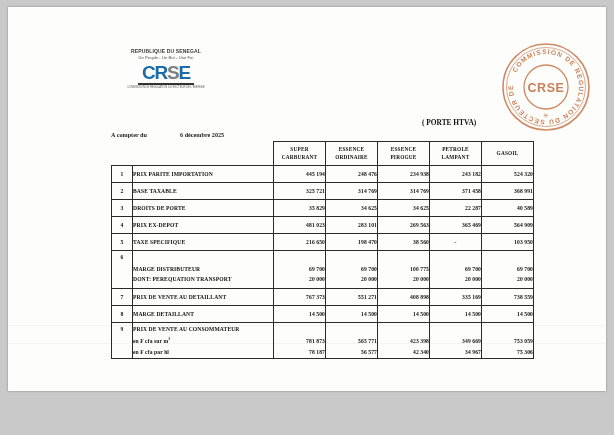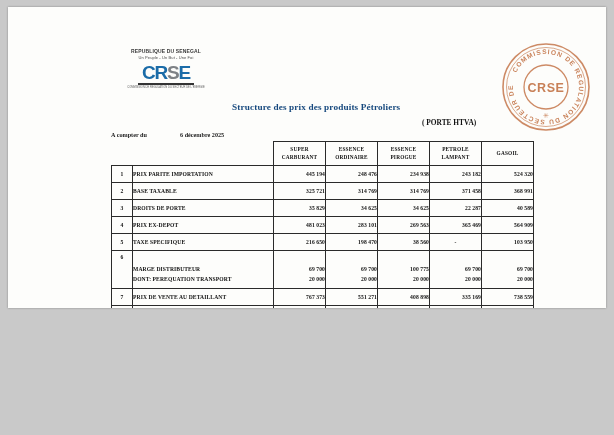--- a/index.html
+++ b/index.html
@@ -7,21 +7,21 @@
   body {
     width: 614px;
     height: 435px;
     background: #c9c9c9;
     font-family: "Liberation Serif", serif;
     overflow: hidden;
   }
   #page {
     position: absolute;
     left: 8px; top: 7px;
-    width: 598px; height: 301px;
+    width: 598px; height: 384px;
     background: #fdfdfb;
     box-shadow: 0 0 2px rgba(0,0,0,0.35);
     overflow: hidden;
   }
   
   #logo-block {
     position: absolute; left: 98px; top: 41px;
     width: 120px; text-align: center;
   }
   .rep-line1 {
@@ -154,21 +154,20 @@
       <circle cx="48" cy="48" r="39.5" fill="none" stroke="#c4764a" stroke-width="0.9" opacity="0.7"></circle>
       <circle cx="48" cy="48" r="22" fill="none" stroke="#c4764a" stroke-width="1.3" opacity="0.85"></circle>
       <text fill="#c4764a" font-family="Liberation Sans, sans-serif" font-size="6.6" font-weight="bold" letter-spacing="1.05" opacity="0.9">
         <textPath href="#ringpath" startOffset="7%">COMMISSION DE REGULATION DU SECTEUR DE L'ENERGIE</textPath>
       </text>
       <text x="48" y="52.5" text-anchor="middle" fill="#c4764a" font-family="Liberation Sans, sans-serif" font-size="12.5" font-weight="bold" letter-spacing="0.6" opacity="0.92">CRSE</text>
       <text x="48" y="79" text-anchor="middle" fill="#c4764a" font-size="7" opacity="0.85">✳</text>
     </svg>
   </div>
 
-  <div id="doc-title">Structure des prix des produits Pétroliers</div>
   <div id="canal-label">( PORTE HTVA)</div>
   <div id="date-label">A compter du</div>
   <div id="date-value">6 décembre 2025</div>
 
   <table id="price-table">
     <thead>
       <tr>
         <th class="col-num hdr-blank"></th>
         <th class="col-label hdr-blank"></th>
         <th class="col-data">

